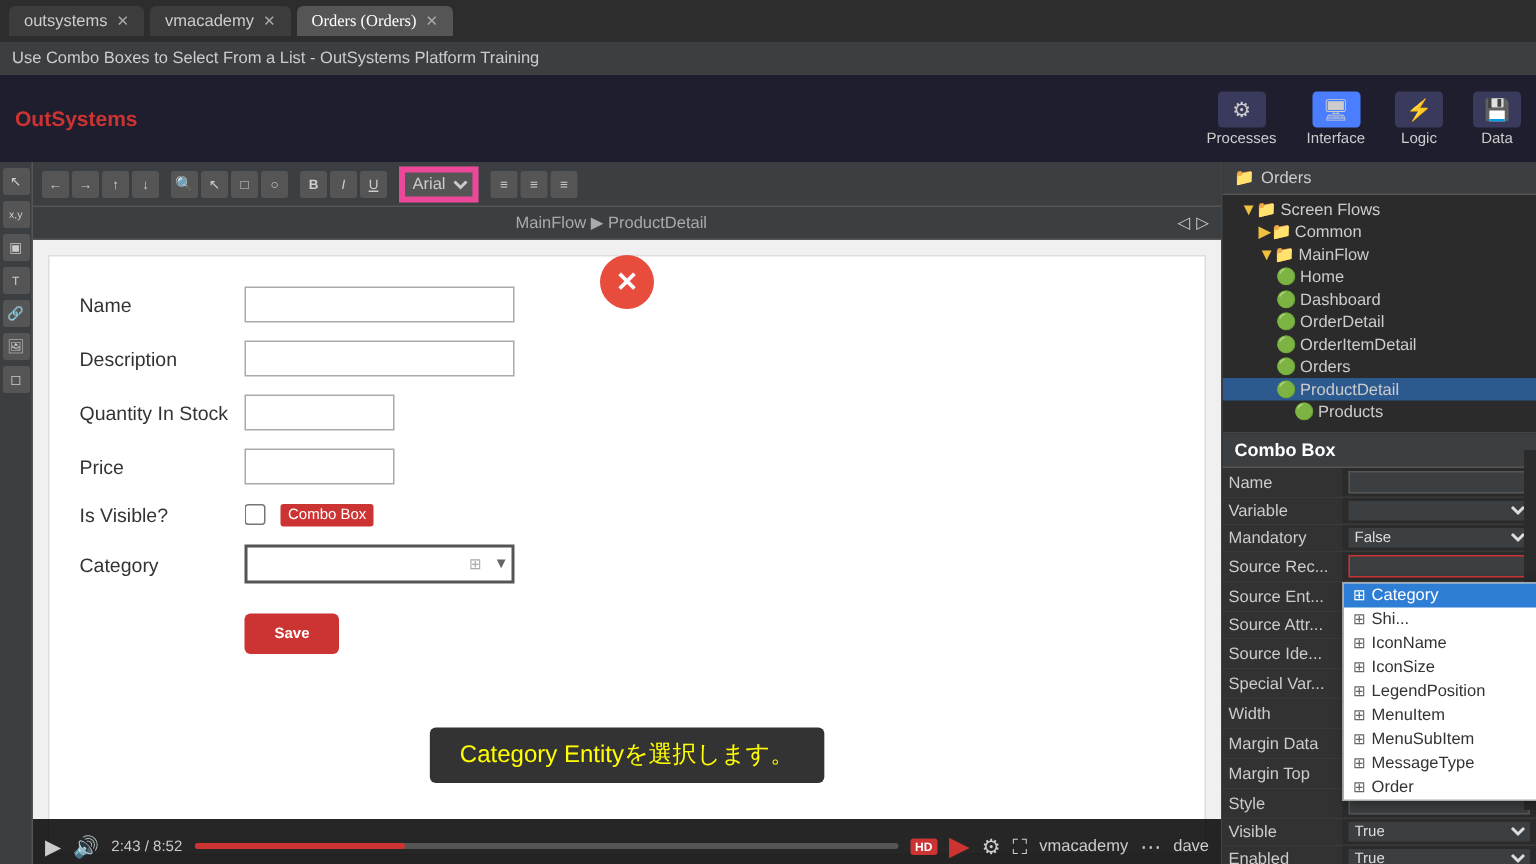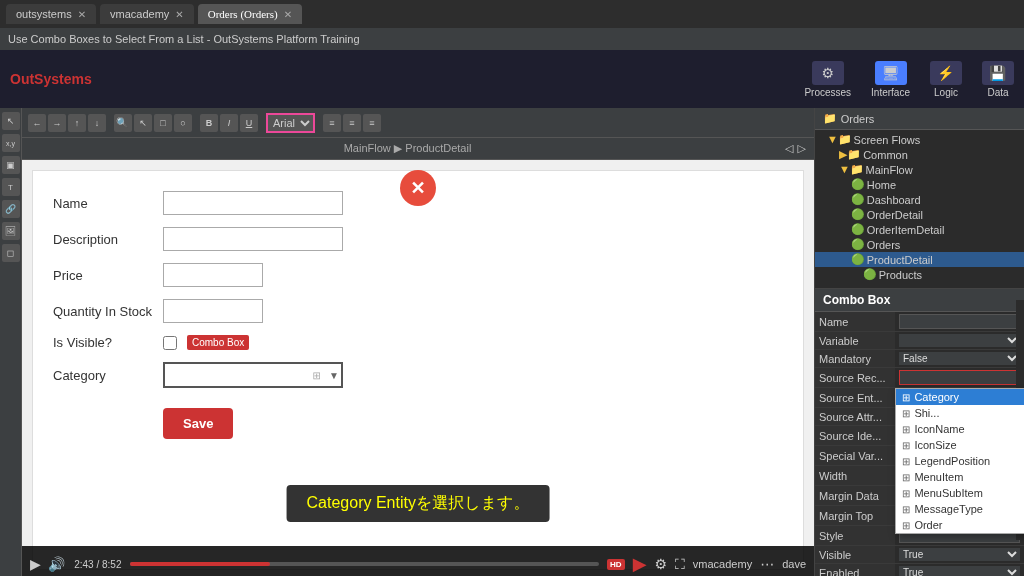--- a/index.html
+++ b/index.html
@@ -146,21 +146,21 @@
       top: 50%;
       transform: translateY(-50%);
       font-size: 10px;
       color: #666;
     }
     .save-button {
       background: #cc3333;
       color: white;
       border: none;
       padding: 8px 20px;
-      font-size: 13px;
+      font-size: 10px;
       border-radius: 4px;
       cursor: pointer;
       font-weight: bold;
       margin-top: 8px;
     }
     
     .combo-box-label {
       background: #cc3333;
       color: white;
       font-size: 10px;
@@ -478,21 +478,21 @@
         <div class="tool-icon" style="font-size:10px">🔍</div>
         <div class="tool-icon">↖</div>
         <div class="tool-icon">□</div>
         <div class="tool-icon">○</div>
       </div>
       <div style="display:flex;gap:2px;align-items:center">
         <div class="tool-icon" style="font-weight:bold">B</div>
         <div class="tool-icon" style="font-style:italic">I</div>
         <div class="tool-icon" style="text-decoration:underline">U</div>
       </div>
-      <select style="font-size:11px;background:#555;color:#ccc;border:2px solid #ec4899;padding:1px;">
+      <select style="font-size:11px;background:#555;color:#ccc;border:4px solid #ec4899;padding:1px;">
         <option>Arial</option>
       </select>
       <div style="display:flex;gap:2px">
         <div class="tool-icon">≡</div>
         <div class="tool-icon">≡</div>
         <div class="tool-icon">≡</div>
       </div>
     </div>
 
     <div class="canvas-header">
@@ -514,26 +514,26 @@
           <span class="form-label">Name</span>
           <input class="form-input form-input-wide" type="text" style="">
         </div>
 
         <div class="form-row">
           <span class="form-label">Description</span>
           <input class="form-input form-input-wide" type="text" style="">
         </div>
 
         <div class="form-row">
+          <span class="form-label" style="width:100px">Quantity In Stock</span>
+          <input class="form-input form-input-medium" type="text" style="">
+        </div>
+
+        <div class="form-row">
           <span class="form-label">Price</span>
-          <input class="form-input form-input-medium" type="text" style="">
-        </div>
-
-        <div class="form-row">
-          <span class="form-label" style="width:100px">Quantity In Stock</span>
           <input class="form-input form-input-medium" type="text" style="">
         </div>
 
         <div class="form-row">
           <span class="form-label">Is Visible?</span>
           <input class="form-checkbox" type="checkbox" style="">
           <div style="position:relative">
             <div class="combo-box-label" style="position:relative;display:inline-block">Combo Box</div>
           </div>
         </div>

